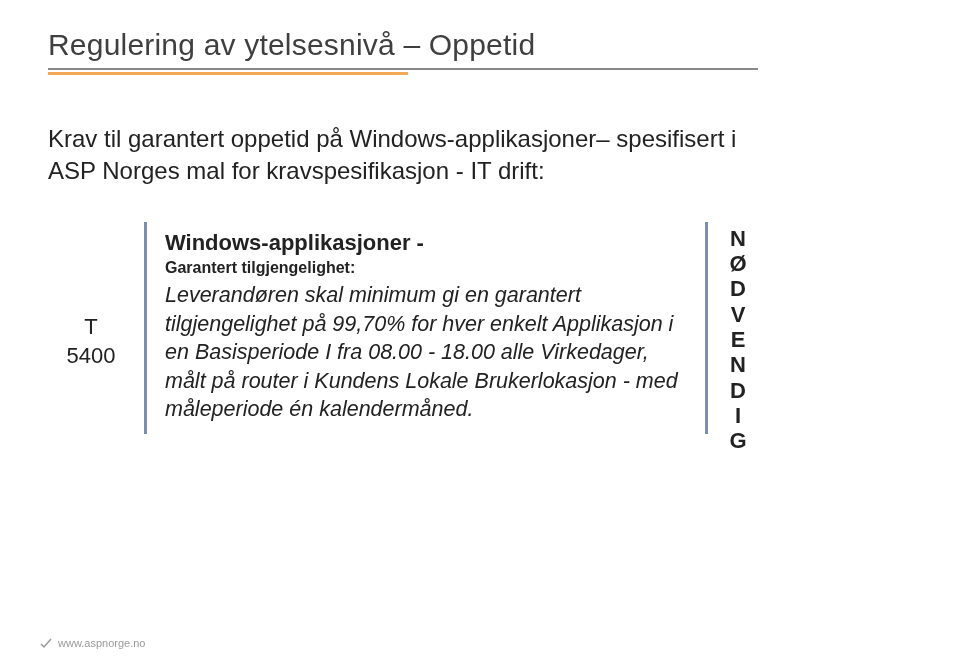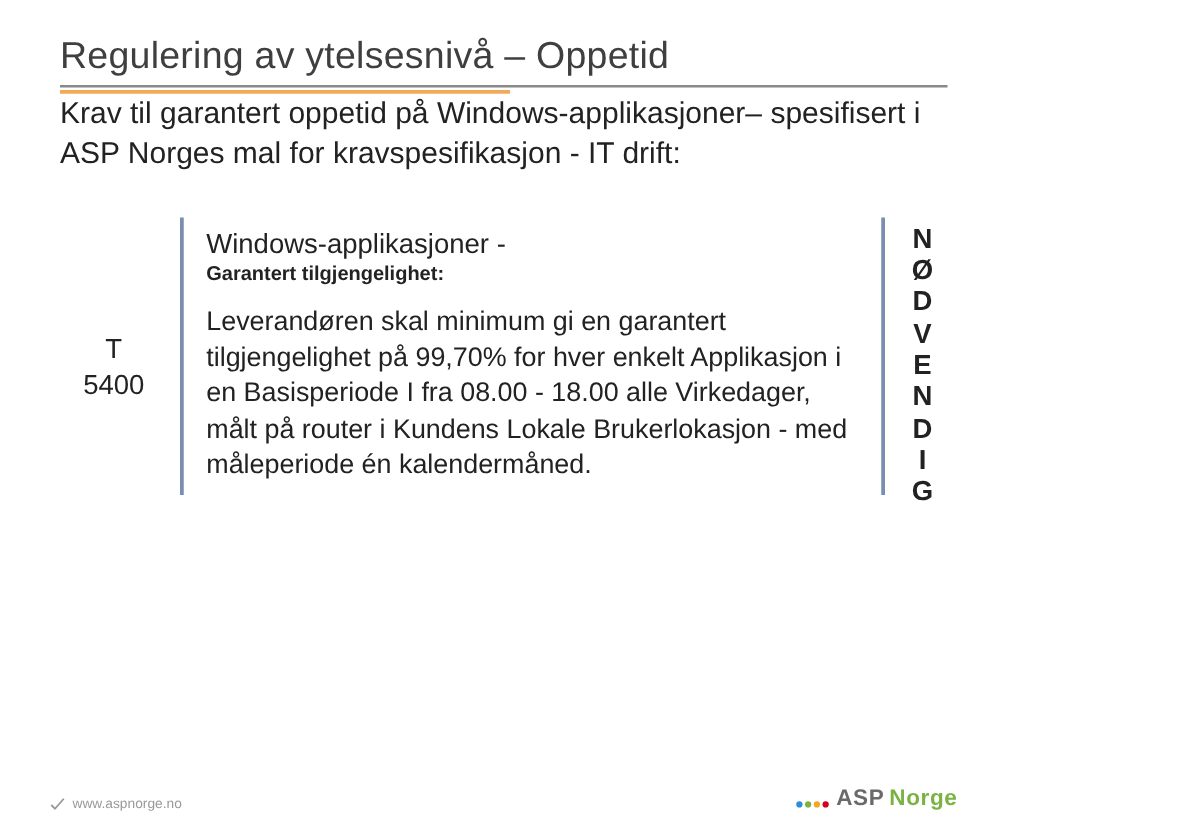--- a/index.html
+++ b/index.html
@@ -21,20 +21,21 @@
     background: #888;
     margin-top: 6px;
   }
   .rule-accent {
     height: 3px;
     background: #f4a959;
     width: 360px;
     margin-top: 2px;
   }
   .intro {
+    margin-top: 48px;
     font-size: 24px;
     line-height: 1.35;
     color: #222;
     max-width: 820px;
   }
   .content-row {
     display: flex;
     align-items: flex-start;
     margin-top: 34px;
     gap: 10px;
@@ -48,35 +49,36 @@
     color: #222;
   }
   .body-cell {
     flex: 1 1 auto;
     border-left: 3px solid #7a8fb0;
     border-right: 3px solid #7a8fb0;
     padding: 6px 18px 10px 18px;
   }
   .body-cell h2 {
     font-size: 22px;
-    font-weight: 400;
+    font-weight: 700;
     line-height: 1.35;
     color: #222;
   }
   .body-cell h3 {
     font-size: 16px;
     font-weight: 700;
     line-height: 1.35;
     color: #222;
   }
   .body-cell p {
     font-size: 21.5px;
+    font-style: italic;
     line-height: 1.33;
     color: #222;
-    margin-top: 12px;
+    margin-top: 2px;
   }
   .priority-cell {
     flex: 0 0 40px;
     font-size: 22px;
     font-weight: 700;
     text-align: center;
     line-height: 1.15;
     color: #222;
     padding-top: 4px;
   }
@@ -160,25 +162,15 @@
 
   <div class="footer">
     <div class="url">
       <span class="tick">
         <svg viewBox="0 0 12 12" width="12" height="12">
             <path d="M1 7 L4 10 L11 2" fill="none" stroke="#9a9a9a" stroke-width="1.5"></path>
           </svg>
       </span>
       <span>www.aspnorge.no</span>
     </div>
-    <div class="logo">
-      <span class="dots">
-          <i></i>
-          <i></i>
-          <i></i>
-          <i></i>
-        </span>
-      <span class="asp">ASP</span>
-      <span class="norge">Norge</span>
-    </div>
   </div>
 
 </div>
 
 </body></html>

